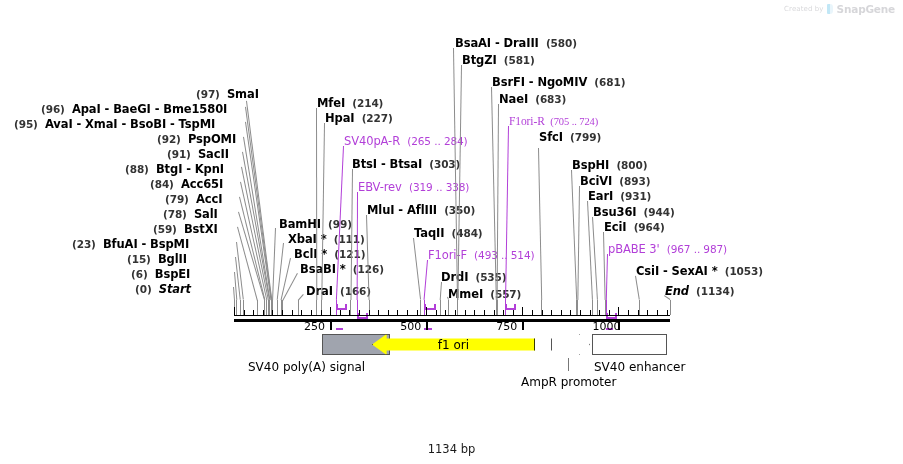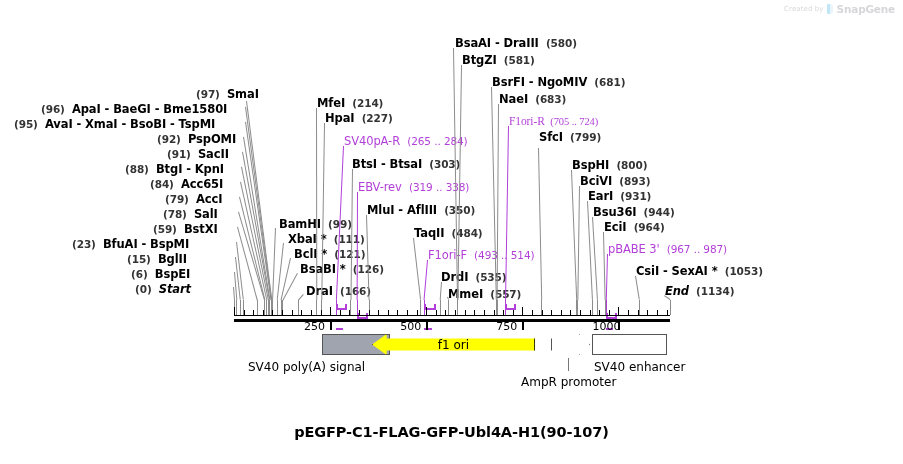--- a/index.html
+++ b/index.html
@@ -446,15 +446,15 @@
     <div class="feat feat-white" style="left:592px; width:75px;"></div>
 
     <div class="featlabel" style="left:248px; top:360px;">SV40 poly(A) signal</div>
 
     <div class="featleader" style="left:568px; top:358px; height:13px;"></div>
     <div class="featlabel" style="left:521px; top:375px;">AmpR promoter</div>
 
     <div class="featlabel" style="left:594px; top:360px;">SV40 enhancer</div>
   </div>
 
-  <div id="title">pEGFP-C1-FLAG-GFP-Ubl4A-H1(90-107)</div>
+  <div id="subtitle">1134 bp</div>
 
 </div>
 
 </body></html>

